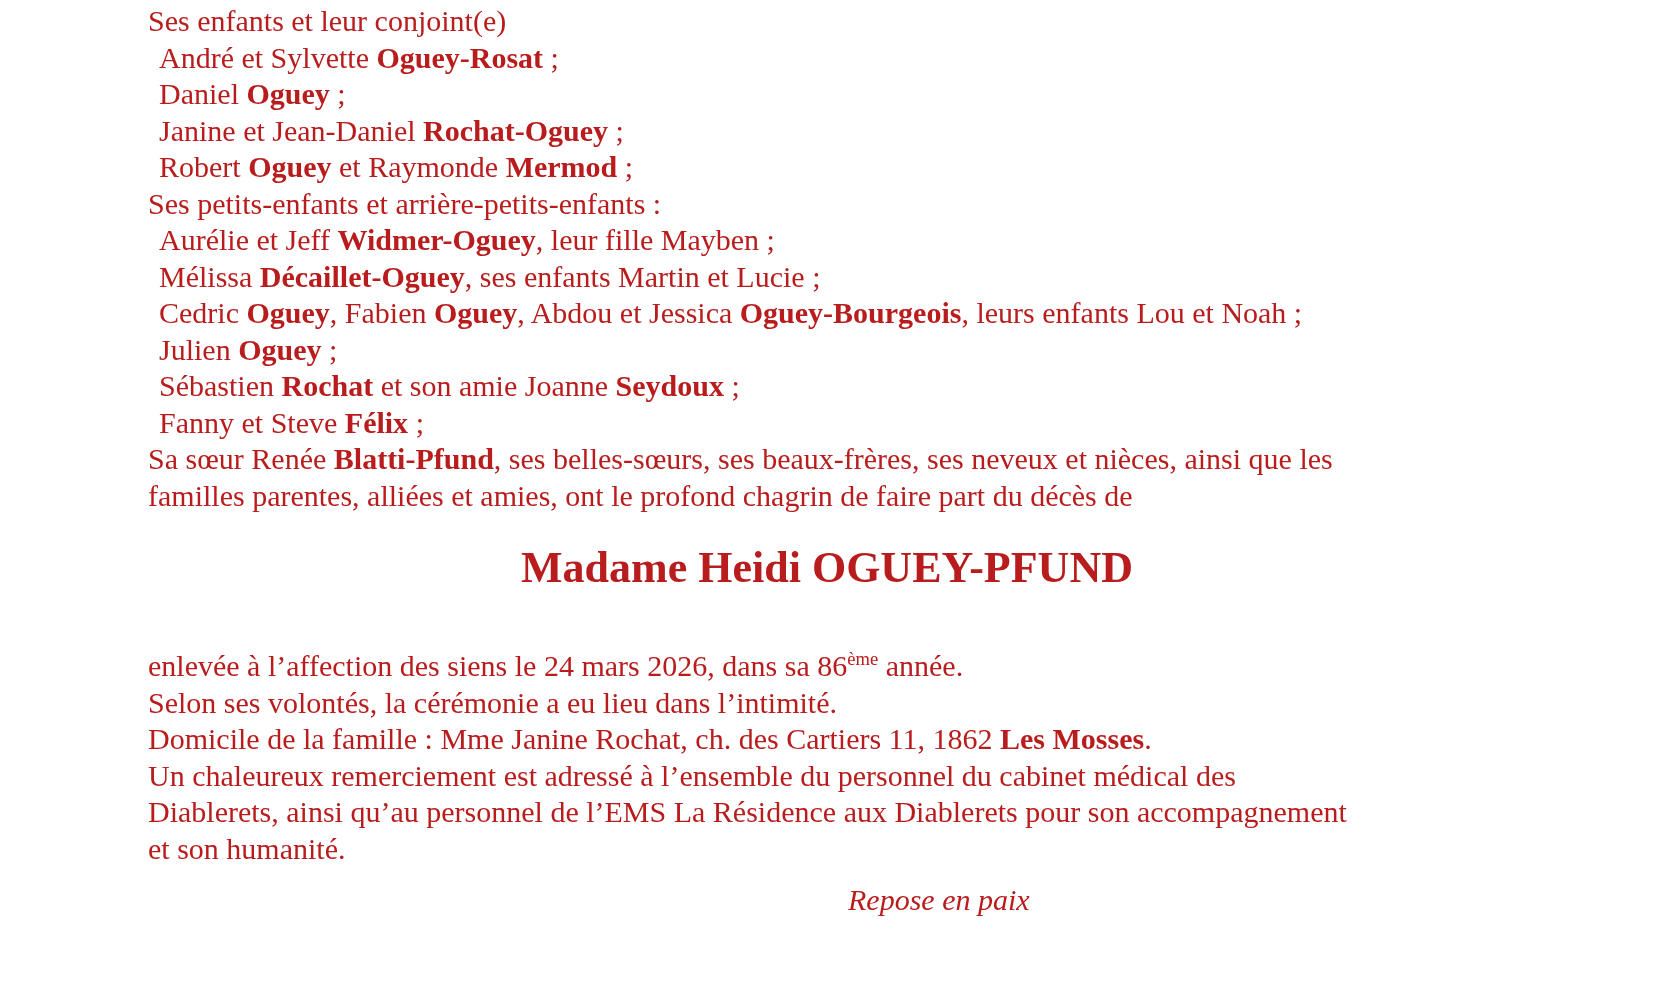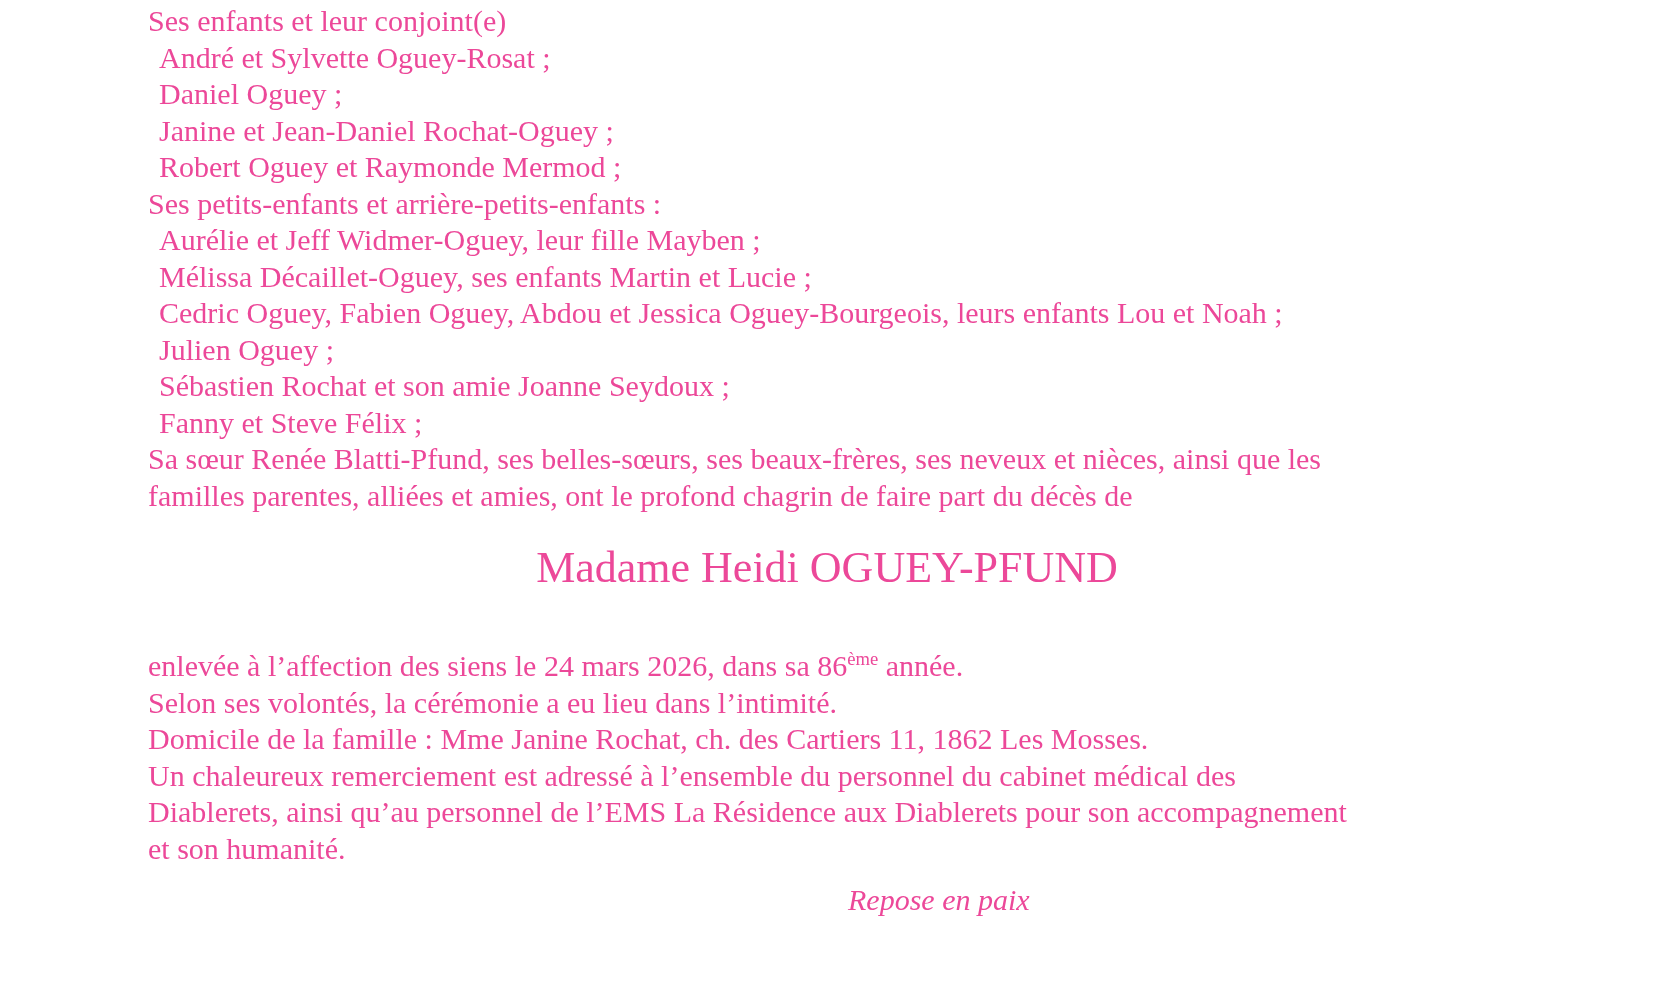--- a/index.html
+++ b/index.html
@@ -6,50 +6,50 @@
     margin: 0;
     padding: 0;
     background: #ffffff;
   }
   .page {
     position: relative;
     width: 1654px;
     height: 1003px;
     overflow: hidden;
     background: #ffffff;
-    color: #ec4899;
+    color: #b91c1c;
     font-family: "Liberation Serif", "DejaVu Serif", serif;
   }
   .content {
     padding: 3px 0 0 148px;
     font-size: 30px;
     line-height: 36.5px;
   }
   .line {
     white-space: nowrap;
   }
   .line.indent {
     padding-left: 11px;
   }
   .bold {
-    font-weight: normal;
+    font-weight: bold;
     text-align: right;
   }
   sup.ord {
     font-size: 0.62em;
     line-height: 0;
     vertical-align: super;
   }
   .title {
     margin: 30px 0 0 -148px;
     width: 1654px;
     text-align: center;
     font-size: 44px;
     line-height: 48px;
-    font-weight: normal;
+    font-weight: bold;
     white-space: nowrap;
   }
   .details {
     margin-top: 56px;
   }
   .repose {
     margin-top: 15px;
     margin-left: 700px;
     font-style: italic;
     white-space: nowrap;

